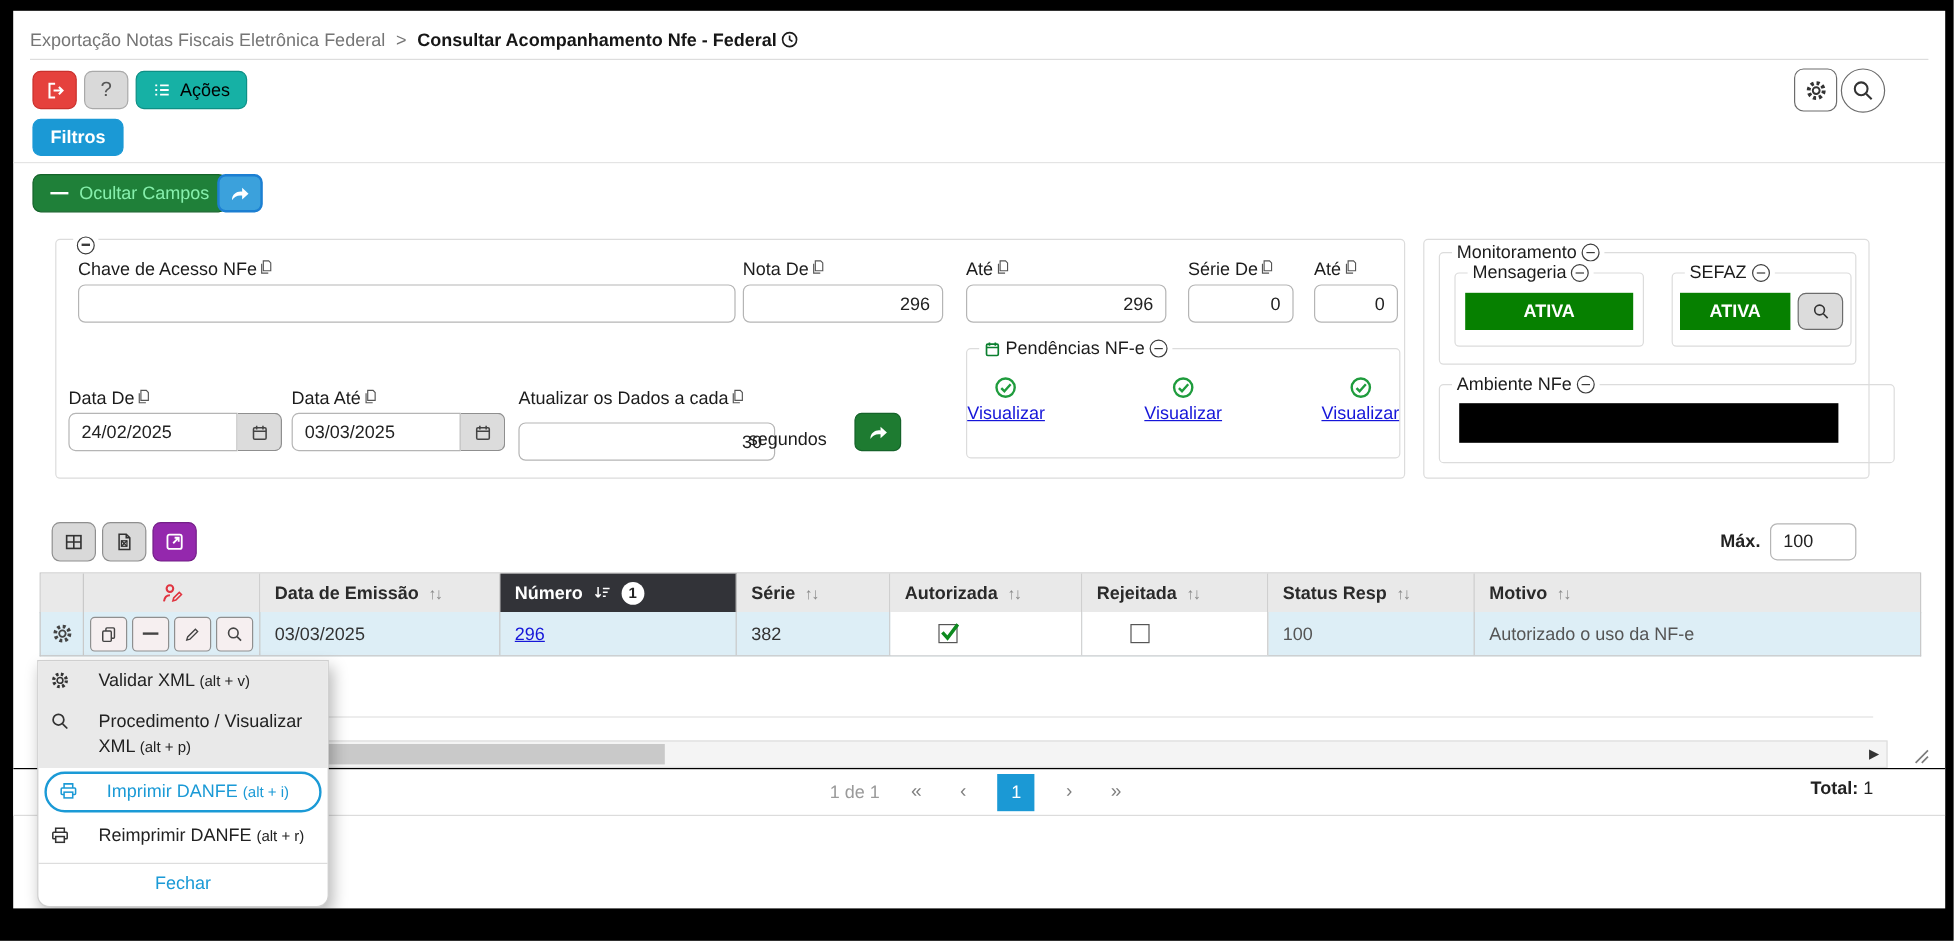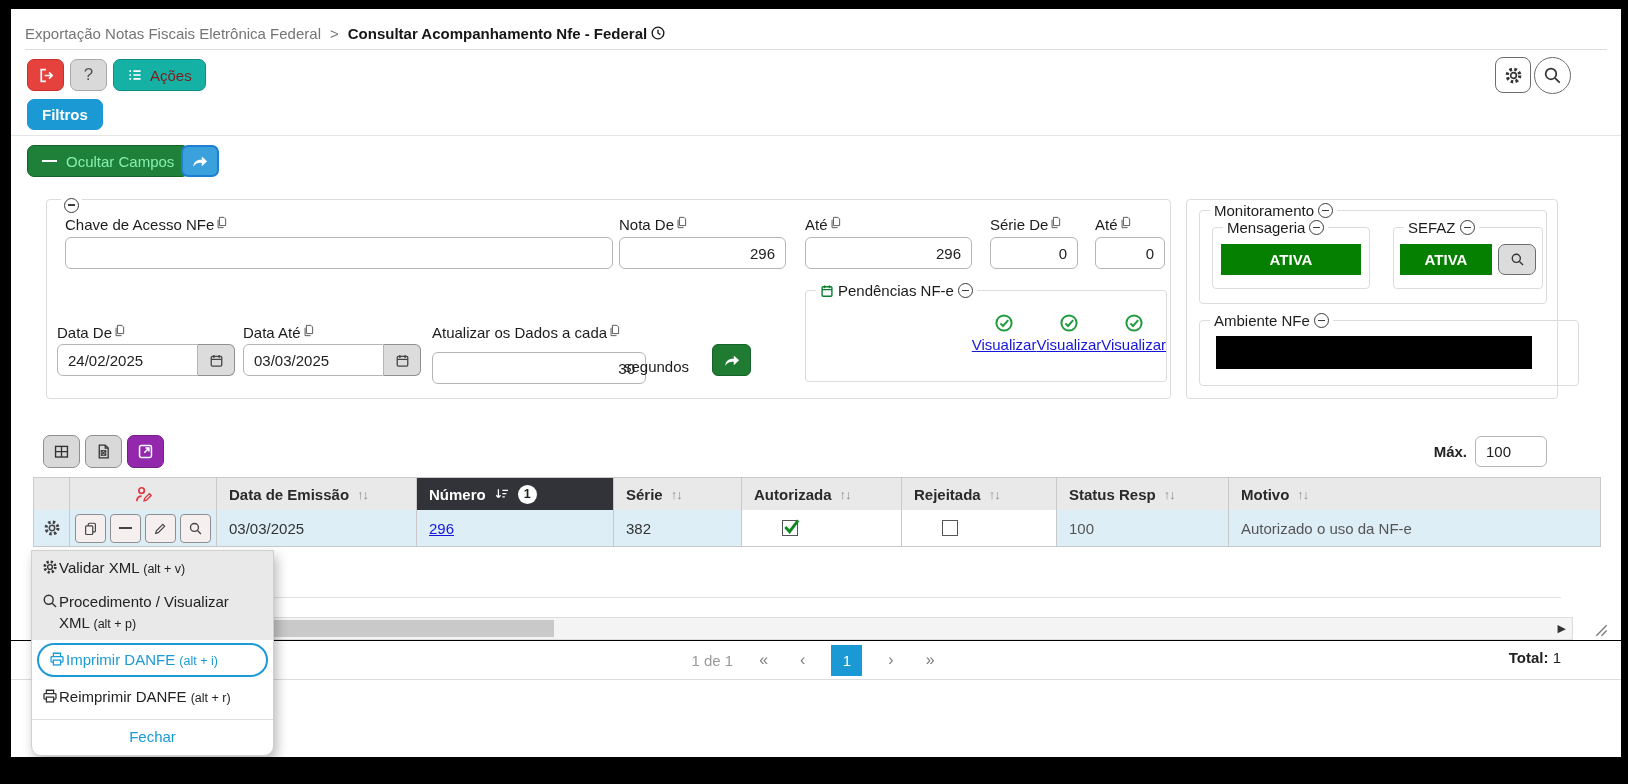--- a/index.html
+++ b/index.html
@@ -9,21 +9,21 @@
   .abs{position:absolute}
 
   
   .breadcrumb{left:14px;right:14px;top:8px;height:32px;border-bottom:1px solid #ddd;display:flex;align-items:center;gap:9px;font-size:15px;color:#757575}
   .breadcrumb .cur{color:#161616;font-weight:bold;display:flex;align-items:center;gap:3px}
 
   
   .btn{box-sizing:border-box;display:inline-flex;align-items:center;justify-content:center;border-radius:7px;cursor:pointer;font-family:inherit}
   .btn-logout{left:16px;top:50px;width:37px;height:32px;background:#e5413d;border:1px solid #c9302c}
   .btn-help{left:59px;top:50px;width:37px;height:32px;background:#d9d9d9;border:1px solid #a9a9a9;color:#555;font-size:17px}
-  .btn-acoes{left:102px;top:50px;height:32px;padding:0 13px;background:#16b1a5;border:1px solid #0d8f85;color:#7f1d1d;font-size:15px;gap:7px}
+  .btn-acoes{left:102px;top:50px;height:32px;padding:0 13px;background:#16b1a5;border:1px solid #0d8f85;color:#000000;font-size:15px;gap:7px}
   .btn-gear-top{right:90px;top:48px;width:36px;height:36px;background:#fff;border:1px solid #6c6c6c;border-radius:8px;color:#333}
   .btn-search-top{right:50px;top:48px;width:37px;height:37px;background:#fff;border:1px solid #6c6c6c;border-radius:50%;color:#333}
   .btn-filtros{left:16px;top:90px;height:31px;padding:0 14px;background:#1b99d5;border:1px solid #1b99d5;color:#fff;font-weight:bold;font-size:15px;border-radius:7px}
   .divider{left:0;right:0;top:126px;border-top:1px solid #e4e4e4}
   .btn-ocultar{left:16px;top:136px;height:32px;padding:0 14px;background:#1f8039;border:1px solid #15632a;color:#86efac;font-size:15px;gap:9px}
   .btn-fwd-blue{left:170px;top:136px;width:38px;height:32px;background:#3ba1dc;border:2px solid #1c7fd2;color:#fff}
 
   
   .fs{position:absolute;border:1px solid #dcdcdc;border-radius:4px;box-sizing:border-box;background:transparent}
   .lg{position:absolute;top:-10px;left:10px;background:#fff;padding:0 4px;display:flex;align-items:center;gap:4px;font-size:15px;color:#1c1c1c;height:19px;white-space:nowrap}
@@ -80,21 +80,21 @@
   .pagebar{left:0;right:0;top:631px;height:38px;border-top:1px solid #000000;border-bottom:1px solid #dcdcdc;display:flex;align-items:center;justify-content:center;gap:20px;background:#fff}
   .pagebar .info{color:#9a9a9a;font-size:15px}
   .pgarrow{color:#7e7e7e;font-size:16px;cursor:pointer;background:none;border:none;font-family:inherit}
   .pgcur{width:31px;height:31px;background:#1b99d5;color:#fff;font-size:15px;display:flex;align-items:center;justify-content:center;cursor:pointer}
   .totalbox{right:60px;top:640px;font-size:15px;color:#222}
   .totalbox b{font-weight:bold}
 
   
   .cmenu{left:20px;top:541px;width:241px;background:#fff;border:1px solid #cfcfcf;border-radius:0 0 10px 10px;box-shadow:3px 6px 12px rgba(0,0,0,.28);z-index:50;padding-bottom:4px}
   .cmenu .graysec{background:#e9e9e9}
-  .mi{display:flex;align-items:flex-start;gap:1px;padding:7px 10px;font-size:15px;color:#222;cursor:pointer;line-height:1.35}
+  .mi{display:flex;align-items:flex-start;gap:24px;padding:7px 10px;font-size:15px;color:#222;cursor:pointer;line-height:1.35}
   .mi .ic{margin-top:1px;color:#333;flex:0 0 auto}
   .mi .sc{font-size:12.5px;color:#222}
   .mi-active{margin:3px 5px;border:2px solid #1b9ad6;border-radius:18px;color:#1b9ad6;background:#fff;padding:5px 10px}
   .mi-active .ic{color:#1b9ad6}
   .mclose{border-top:1px solid #ddd;margin-top:5px;text-align:center;color:#1b9ad6;font-size:15px;padding:8px 0 6px;cursor:pointer}
 
   svg{display:block}
 </style>
 </head>
 <body>
@@ -226,21 +226,21 @@
       <span class="lg">
         <span>
               <svg width="14" height="14" viewBox="0 0 20 20">
                 <rect x="3" y="4" width="14" height="13.5" rx="1.5" fill="none" stroke="#0b7f2f" stroke-width="2"></rect>
                 <path d="M6.5 2v4M13.5 2v4M3 8h14" stroke="#0b7f2f" stroke-width="2"></path>
               </svg>
             </span>
         <span>Pendências NF-e</span>
         <span class="mc"></span>
       </span>
-      <div class="abs" style="left:0;right:0;top:22px;display:flex;justify-content:flex-end">
+      <div class="abs" style="left:0;right:0;top:22px;display:flex;justify-content:space-between">
         <span class="vizcol">
           <span>
                 <svg width="20" height="20" viewBox="0 0 20 20">
                   <circle cx="10" cy="10" r="7.6" fill="none" stroke="#1f9c3d" stroke-width="2"></circle>
                   <path d="M6.4 10.4l2.6 2.6 5.2-5.8" fill="none" stroke="#1f9c3d" stroke-width="2"></path>
                 </svg>
               </span>
           <a class="viz">Visualizar</a>
         </span>
         <span class="vizcol">

